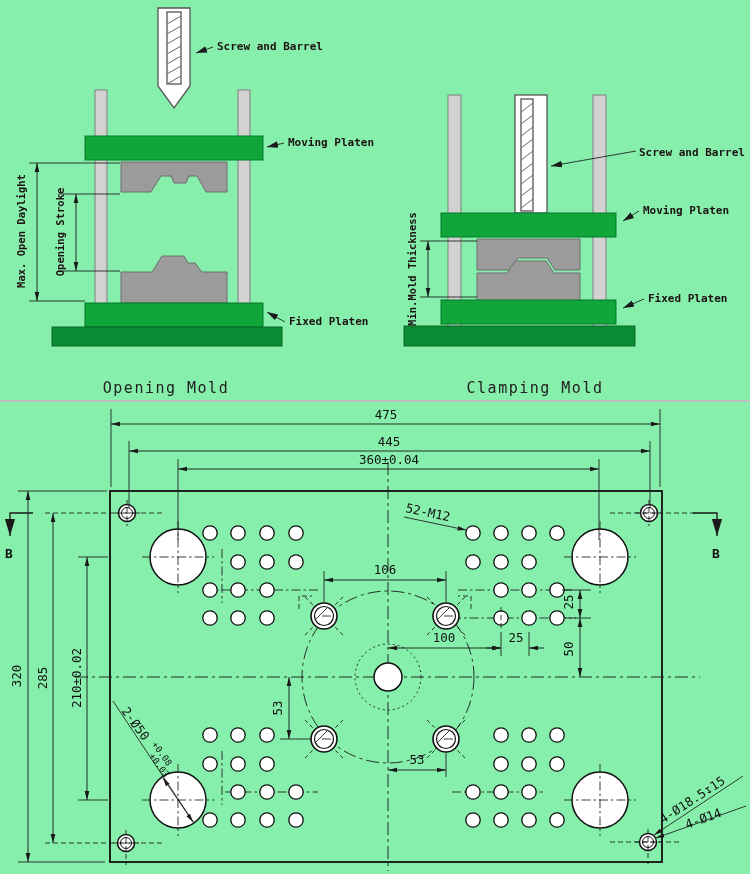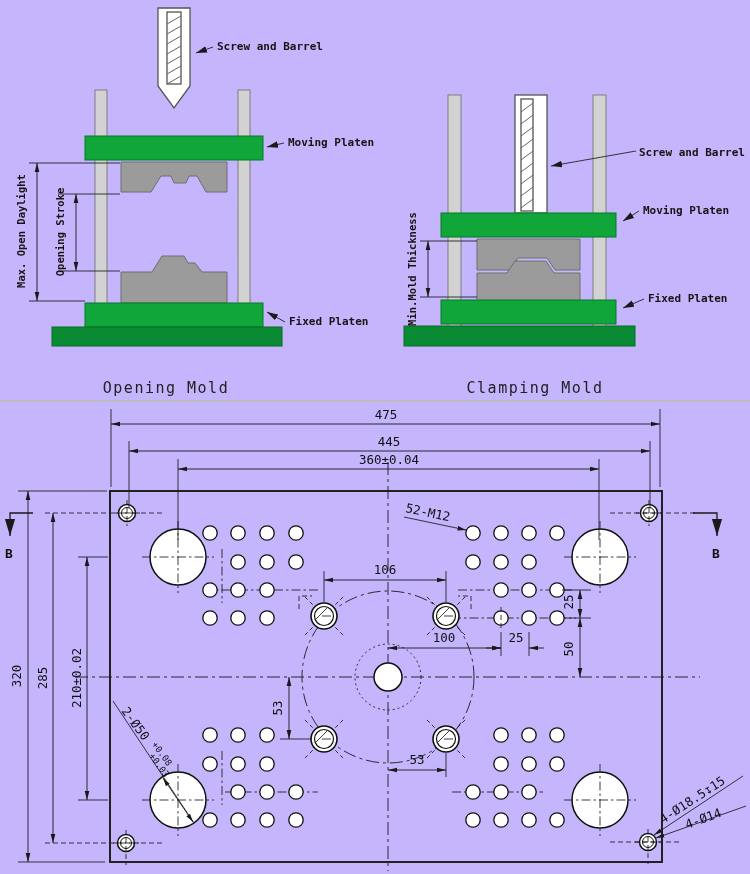--- a/index.html
+++ b/index.html
@@ -1,16 +1,16 @@
 <!DOCTYPE html>
 <html><head>
 <meta charset="utf-8">
 <style>
   html,body{margin:0;padding:0;background:#ffffff;}
-  .page{width:750px;height:874px;position:relative;background:#c4b5fd;overflow:hidden;}
+  .page{width:750px;height:874px;position:relative;background:#86efac;overflow:hidden;}
   svg{display:block;}
   
   .ln{stroke:#1a1a1a;stroke-width:1.1;fill:none;}
   .thick{stroke-width:1.9;}
   .hair{stroke:#1a1a1a;stroke-width:0.85;fill:none;}
   .dimln{stroke:#1a1a1a;stroke-width:0.9;fill:none;}
   .cl{stroke:#1a1a1a;stroke-width:0.9;fill:none;stroke-dasharray:13 4 3 4;}
   .cl2{stroke:#1a1a1a;stroke-width:0.85;fill:none;stroke-dasharray:9 3 2.5 3;}
   .dash{stroke:#1a1a1a;stroke-width:0.85;fill:none;stroke-dasharray:5 3;}
   .dot{stroke:#1a1a1a;stroke-width:0.9;fill:none;stroke-dasharray:2 3;}

